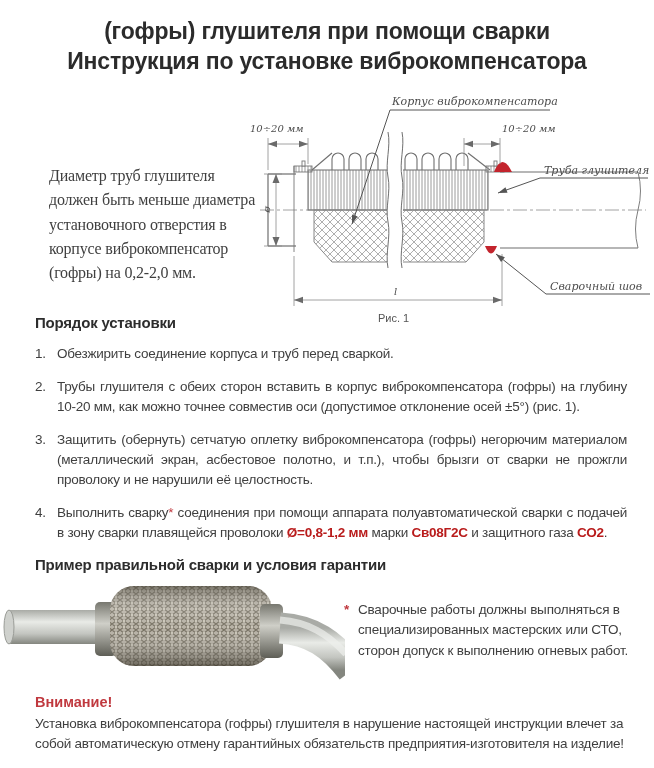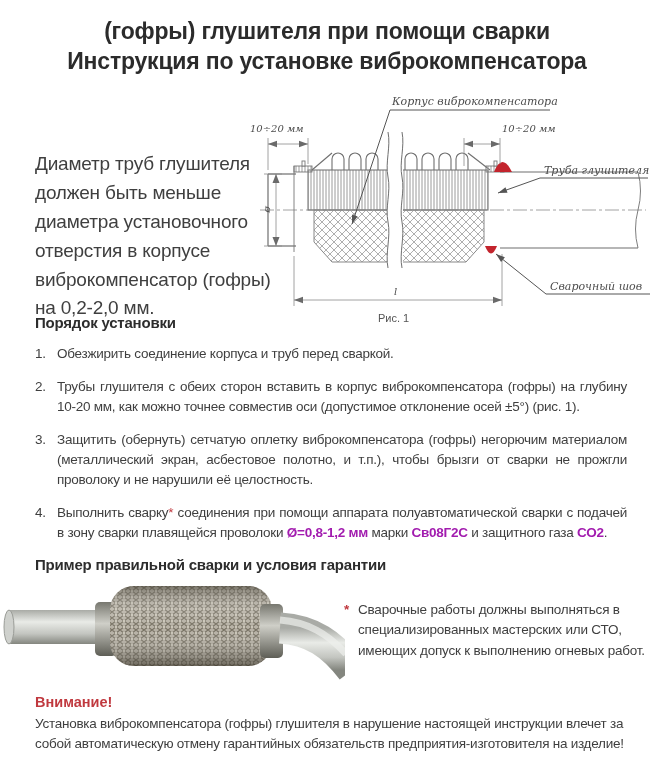--- a/index.html
+++ b/index.html
@@ -11,34 +11,34 @@
   
   .title{
     top:16px;left:0;width:654px;text-align:center;
     font-size:23px;font-weight:bold;line-height:1.32;color:#2b2b2b;letter-spacing:-0.2px;
   }
   
   .note{left:35px;top:150px;width:242px;}
   .note h2, .steps h2, .example-h{
     font-size:15px;font-weight:bold;color:#2d2d2d;margin:0 0 13px 0;letter-spacing:-0.2px;
   }
-  .note p{margin:0;font-size:19px;line-height:1.52;letter-spacing:-0.2px;}
+  .note p{margin:14px;font-size:16px;line-height:1.52;letter-spacing:-0.2px;font-family:Liberation Serif, serif;}
   
   .figure{left:250px;top:86px;width:404px;height:252px;}
   .figure svg{display:block;}
   .dlabel{font-family:"DejaVu Serif",serif;font-style:italic;fill:#4d4d4d;font-size:11px;}
   .ddim{font-family:"DejaVu Serif",serif;font-style:italic;fill:#4d4d4d;font-size:10px;}
   .dcap{font-family:"Liberation Sans",sans-serif;fill:#555;font-size:11px;}
   
   .steps{left:35px;top:314px;width:592px;}
   .step{display:flex;margin-bottom:13px;font-size:13.5px;line-height:1.48;letter-spacing:-0.25px;}
   .step .num{flex:0 0 22px;}
   .step .txt{flex:1;text-align:justify;}
   .red{color:#c0393f;}
-  b.inl{font-weight:bold;color:#a21caf;}
+  b.inl{font-weight:bold;color:#b91c1c;}
   
   .example-h{left:35px;top:556px;text-align:right;}
   .photo{left:0px;top:582px;}
   .footnote{left:344px;top:600px;width:302px;display:flex;font-size:13.5px;line-height:1.5;letter-spacing:-0.2px;}
   .footnote .mark{flex:0 0 14px;color:#c0393f;font-weight:bold;}
   
   .warning{left:35px;top:682px;width:606px;}
   .warning h3{margin:12px 0 4px 0;font-size:14.5px;font-weight:bold;color:#c0393f;}
   .warning p{margin:0;font-size:13.5px;line-height:1.5;letter-spacing:-0.25px;}
 </style>
@@ -231,19 +231,19 @@
 
   <g>
     <path d="M280 46 C 312 48 332 62 352 88" stroke="url(#pipeGrad)" stroke-width="31" fill="none"></path>
     <path d="M280 38 C 308 40 328 52 346 72" stroke="#eef0ec" stroke-width="7" fill="none" opacity="0.7"></path>
   </g>
 </svg>
 </div>
 
 <div class="abs footnote">
   <span class="mark">*</span>
-  <span>Сварочные работы должны выполняться в специализированных мастерских или СТО, имеющих допуск к выполнению огневых работ.</span>
+  <span>Сварочные работы должны выполняться в специализированных мастерских или СТО, сторон допуск к выполнению огневых работ.</span>
 </div>
 
 <div class="abs warning">
   <h3>Внимание!</h3>
   <p>Установка виброкомпенсатора (гофры) глушителя в нарушение настоящей инструкции влечет за собой автоматическую отмену гарантийных обязательств предприятия-изготовителя на изделие!</p>
 </div>
 
 </body></html>

